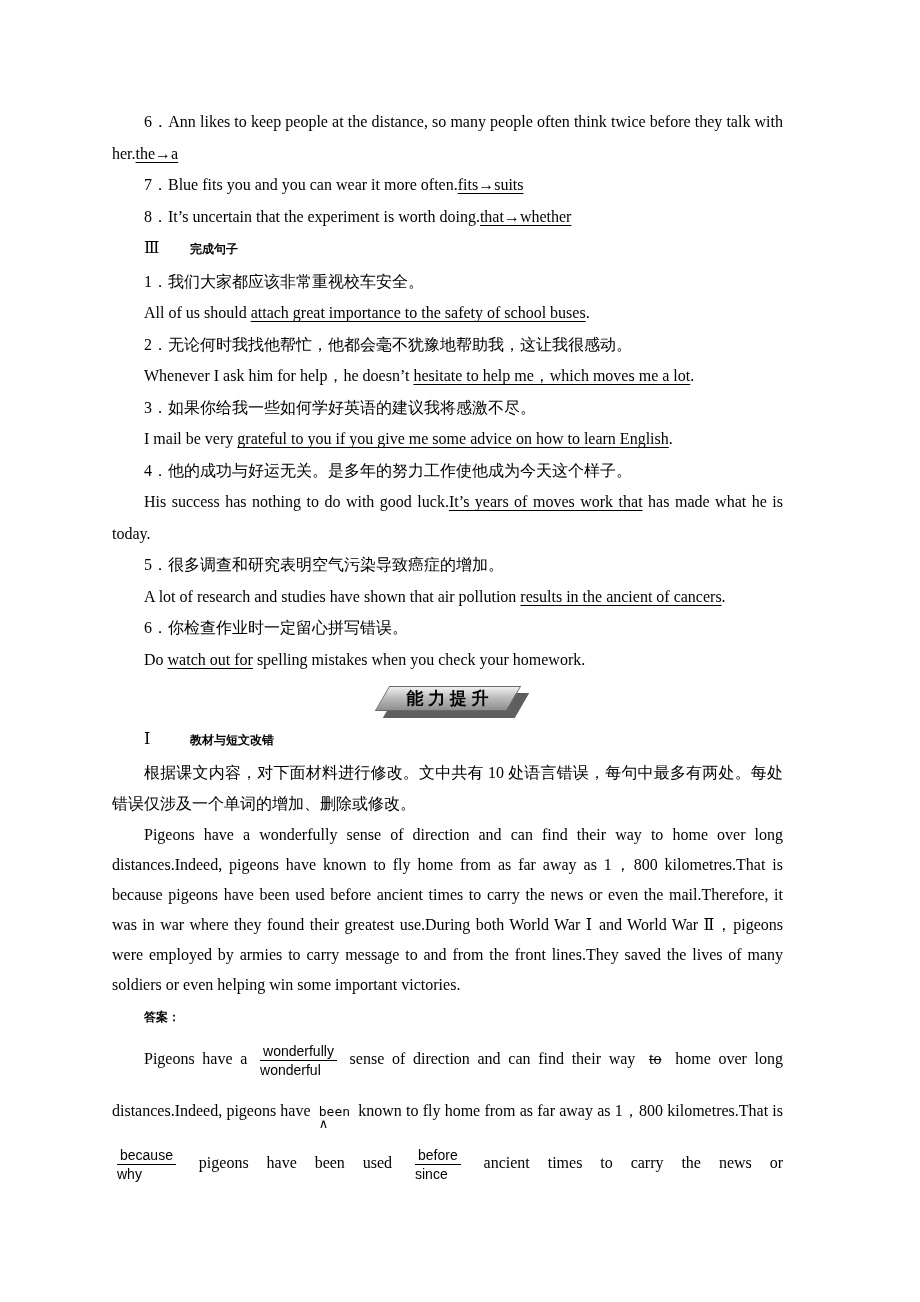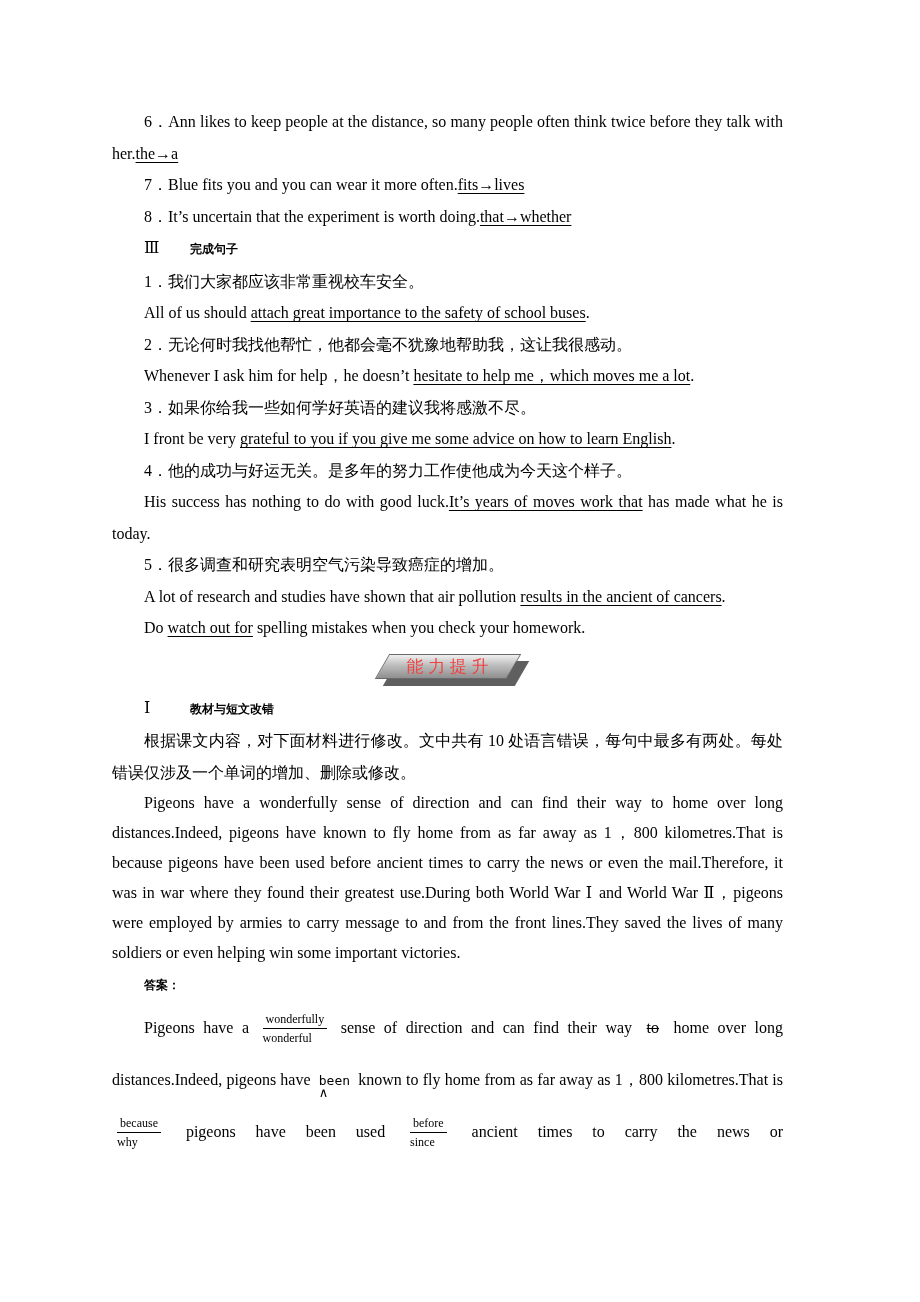--- a/index.html
+++ b/index.html
@@ -33,22 +33,22 @@
     width: 46px;
     text-indent: 0;
   }
   .passage { line-height: 30px; }
   .answer-para { line-height: 52px; text-align-last: justify; }
 
   .frac {
     display: inline-block;
     text-align: right;
     vertical-align: middle;
-    font-family: Liberation Serif, serif;
-    font-size: 12px;
+    font-family: Liberation Sans, sans-serif;
+    font-size: 14px;
     line-height: 16px;
     margin: 0 5px;
     text-indent: 0;
   }
   .frac-top { display: block; border-bottom: 1px solid #000; padding: 0 3px 1px; }
   .frac-bottom { display: block; padding-top: 1px; }
 
   .strike { text-decoration: line-through; margin: 0 6px; }
 
   .insert {
@@ -81,51 +81,52 @@
   .banner-face {
     position: absolute; left: 0; top: 0; width: 132px; height: 25px;
     background: linear-gradient(180deg, #f0f0f0 0%, #bdbdbd 45%, #8f8f8f 100%);
     transform: skewX(-30deg);
     border: 1px solid #6a6a6a;
     box-sizing: border-box;
   }
   .banner-text {
     position: absolute; left: 0; top: 0; width: 132px; height: 25px;
     display: flex; align-items: center; justify-content: center;
-    font-weight: normal; font-size: 17px;
+    font-weight: bold; font-size: 17px;
     font-family: "Liberation Sans", "DejaVu Sans", sans-serif;
-    color: #ef4444;
+    color: #000000;
   }
 </style>
 </head>
 <body>
 
 <div class="page">
 
   <p class="para"><span>6．Ann likes to keep people at the distance, so many people often think twice before they talk with her.</span><span class="u">the→a</span></p>
-  <p class="para"><span>7．Blue fits you and you can wear it more often.</span><span class="u">fits→lives</span></p>
+  <p class="para"><span>7．Blue fits you and you can wear it more often.</span><span class="u">fits→suits</span></p>
   <p class="para"><span>8．It’s uncertain that the experiment is worth doing.</span><span class="u">that→whether</span></p>
 
   <p class="para"><span class="numeral">Ⅲ</span><span class="heading-title">完成句子</span></p>
 
   <p class="para"><span>1．我们大家都应该非常重视校车安全。</span></p>
   <p class="para"><span>All of us should </span><span class="u">attach great importance to the safety of school buses</span><span>.</span></p>
 
   <p class="para"><span>2．无论何时我找他帮忙，他都会毫不犹豫地帮助我，这让我很感动。</span></p>
   <p class="para"><span>Whenever I ask him for help，he doesn’t </span><span class="u">hesitate to help me，which moves me a lot</span><span>.</span></p>
 
   <p class="para"><span>3．如果你给我一些如何学好英语的建议我将感激不尽。</span></p>
-  <p class="para"><span>I front be very </span><span class="u">grateful to you if you give me some advice on how to learn English</span><span>.</span></p>
+  <p class="para"><span>I mail be very </span><span class="u">grateful to you if you give me some advice on how to learn English</span><span>.</span></p>
 
   <p class="para"><span>4．他的成功与好运无关。是多年的努力工作使他成为今天这个样子。</span></p>
   <p class="para"><span>His success has nothing to do with good luck.</span><span class="u">It’s years of moves work that</span><span> has made what he is today.</span></p>
 
   <p class="para"><span>5．很多调查和研究表明空气污染导致癌症的增加。</span></p>
   <p class="para"><span>A lot of research and studies have shown that air pollution </span><span class="u">results in the ancient of cancers</span><span>.</span></p>
 
+  <p class="para"><span>6．你检查作业时一定留心拼写错误。</span></p>
   <p class="para"><span>Do </span><span class="u">watch out for</span><span> spelling mistakes when you check your homework.</span></p>
 
   <div class="banner-row">
     <div class="banner-outer">
       <div class="banner-shadow"></div>
       <div class="banner-face"></div>
       <div class="banner-text">能 力 提 升</div>
     </div>
   </div>
 

